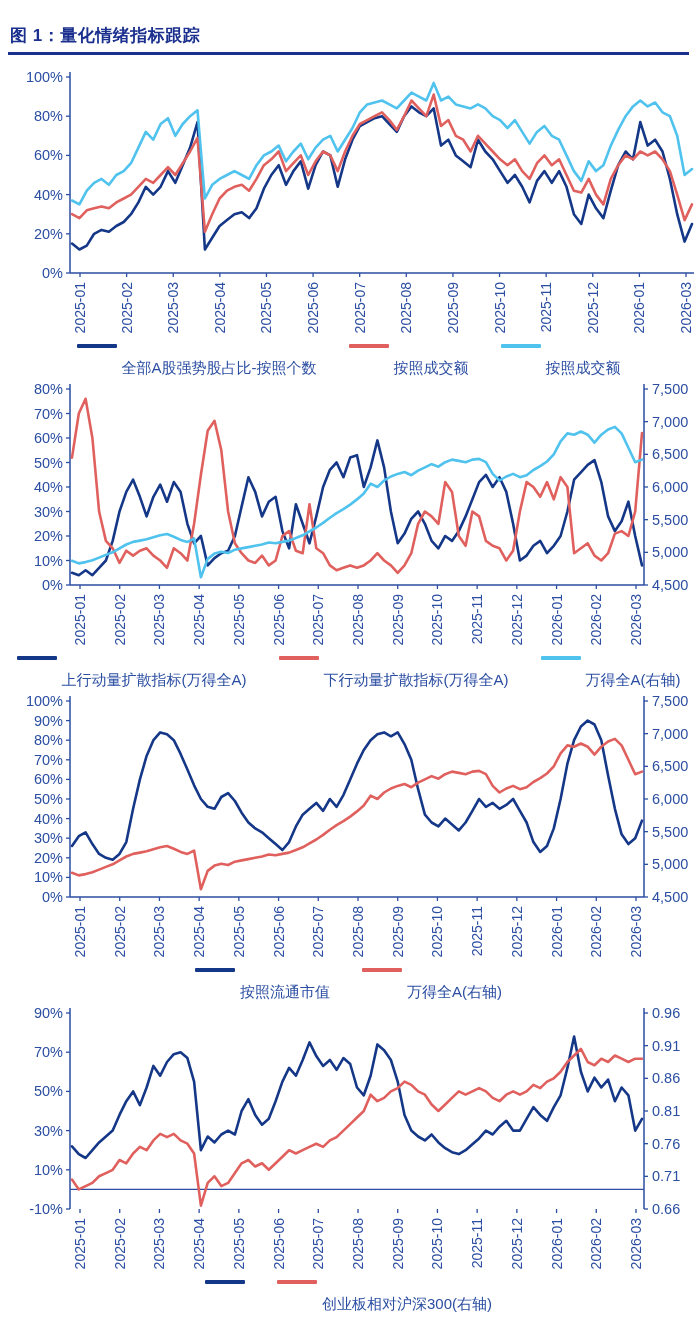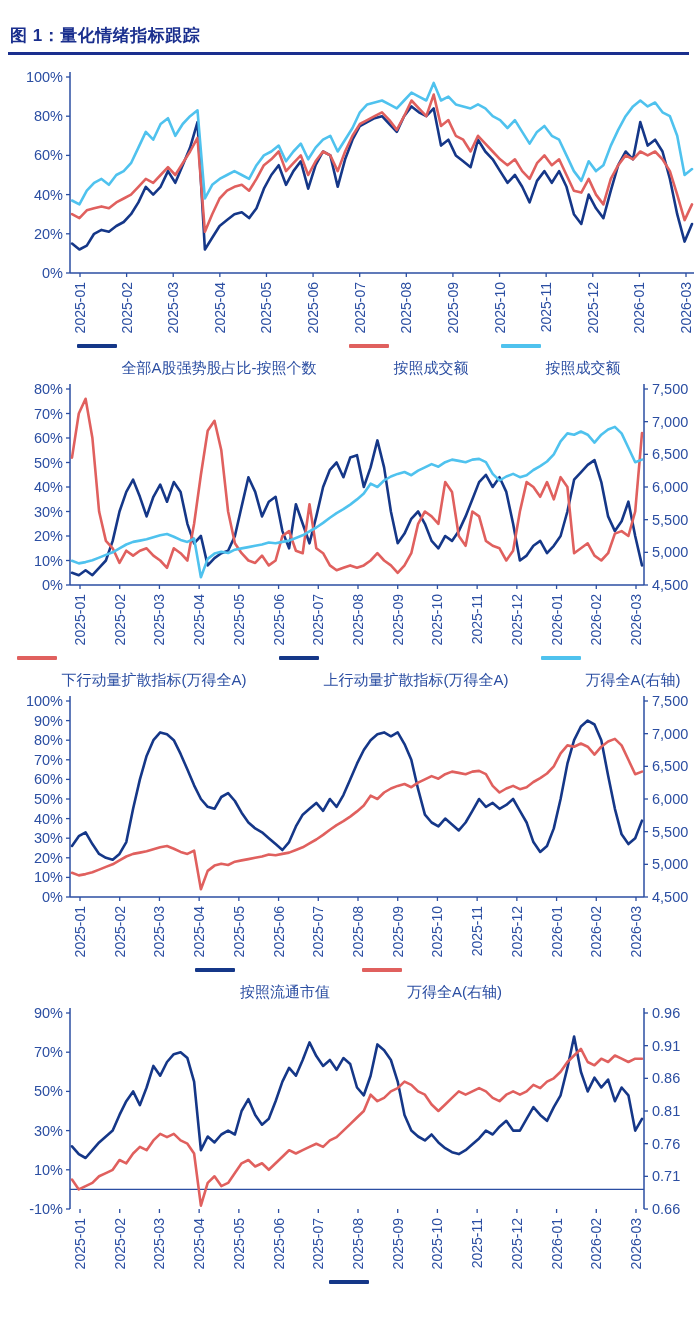--- a/index.html
+++ b/index.html
@@ -153,26 +153,26 @@
           <line x1="592.2857142857143" y1="208" x2="592.2857142857143" y2="212" stroke="#2b4ea2" stroke-width="1.3"></line>
           <text x="597.2857142857143" y="217" text-anchor="end" font-size="14" fill="#2b4ea2" transform="rotate(-90 597.2857142857143 217)">2026-02</text>
           <line x1="632" y1="208" x2="632" y2="212" stroke="#2b4ea2" stroke-width="1.3"></line>
           <text x="637" y="217" text-anchor="end" font-size="14" fill="#2b4ea2" transform="rotate(-90 637 217)">2026-03</text>
           <polyline points="68.0,195.8 74.8,198.2 81.6,193.3 88.4,198.2 95.1,190.8 101.9,183.5 108.7,163.9 115.5,134.5 122.3,114.9 129.1,102.7 135.9,119.8 142.6,139.4 149.4,119.8 156.2,107.6 163.0,124.7 169.8,105.1 176.6,114.9 183.4,146.8 190.1,166.3 196.9,159.0 203.7,188.4 210.5,181.1 217.3,176.2 224.1,173.7 230.9,159.0 237.6,129.6 244.4,100.2 251.2,114.9 258.0,139.4 264.8,124.7 271.6,119.8 278.4,154.1 285.1,171.3 291.9,127.2 298.7,146.8 305.5,166.3 312.3,139.4 319.1,110.0 325.9,92.8 332.6,85.5 339.4,100.2 346.2,80.6 353.0,78.2 359.8,110.0 366.6,90.4 373.4,63.4 380.1,90.4 386.9,134.5 393.7,166.3 400.5,156.6 407.3,141.8 414.1,134.5 420.9,146.8 427.6,163.9 434.4,171.3 441.2,159.0 448.0,163.9 454.8,154.1 461.6,139.4 468.4,122.3 475.1,105.1 481.9,97.8 488.7,110.0 495.5,100.2 502.3,114.9 509.1,146.8 515.9,183.5 522.6,178.6 529.4,168.8 536.2,163.9 543.0,176.2 549.8,168.8 556.6,159.0 563.4,134.5 570.1,102.7 576.9,95.3 583.7,87.9 590.5,83.1 597.3,105.1 604.1,139.4 610.9,154.1 617.6,144.3 624.4,124.7 631.2,159.0 638.0,188.4" fill="none" stroke="#153788" stroke-width="2.6" stroke-linejoin="round" stroke-linecap="round"></polyline>
           <polyline points="68.0,80.6 74.8,36.5 81.6,21.8 88.4,61.0 95.1,134.5 101.9,163.9 108.7,171.3 115.5,185.9 122.3,173.7 129.1,178.6 135.9,173.7 142.6,171.3 149.4,178.6 156.2,183.5 163.0,190.8 169.8,171.3 176.6,176.2 183.4,183.5 190.1,146.8 196.9,97.8 203.7,53.7 210.5,43.8 217.3,73.3 224.1,134.5 230.9,166.3 237.6,176.2 244.4,183.5 251.2,185.9 258.0,178.6 264.8,188.4 271.6,183.5 278.4,159.0 285.1,154.1 291.9,173.7 298.7,176.2 305.5,127.2 312.3,171.3 319.1,176.2 325.9,188.4 332.6,193.3 339.4,190.8 346.2,188.4 353.0,190.8 359.8,188.4 366.6,183.5 373.4,176.2 380.1,183.5 386.9,188.4 393.7,195.8 400.5,188.4 407.3,176.2 414.1,146.8 420.9,134.5 427.6,139.4 434.4,146.8 441.2,105.1 448.0,114.9 454.8,159.0 461.6,168.8 468.4,134.5 475.1,139.4 481.9,163.9 488.7,168.8 495.5,171.3 502.3,183.5 509.1,173.7 515.9,134.5 522.6,105.1 529.4,110.0 536.2,119.8 543.0,105.1 549.8,122.3 556.6,100.2 563.4,110.0 570.1,176.2 576.9,171.3 583.7,166.3 590.5,178.6 597.3,183.5 604.1,176.2 610.9,156.6 617.6,154.1 624.4,159.0 631.2,134.5 638.0,56.1" fill="none" stroke="#e0605e" stroke-width="2.6" stroke-linejoin="round" stroke-linecap="round"></polyline>
           <polyline points="68.0,183.8 74.8,186.4 81.6,185.1 88.4,183.2 95.1,180.6 101.9,177.9 108.7,175.3 115.5,171.4 122.3,167.5 129.1,164.9 135.9,163.6 142.6,162.3 149.4,160.3 156.2,158.3 163.0,157.0 169.8,159.7 176.6,162.9 183.4,164.9 190.1,161.6 196.9,200.2 203.7,181.9 210.5,176.6 217.3,174.7 224.1,176.0 230.9,172.7 237.6,171.4 244.4,170.1 251.2,168.8 258.0,167.5 264.8,165.5 271.6,166.2 278.4,164.9 285.1,163.6 291.9,161.0 298.7,158.3 305.5,154.4 312.3,150.5 319.1,145.9 325.9,140.7 332.6,136.1 339.4,132.2 346.2,127.6 353.0,122.4 359.8,116.5 366.6,106.7 373.4,110.0 380.1,103.5 386.9,99.5 393.7,96.9 400.5,95.0 407.3,98.2 414.1,93.7 420.9,90.4 427.6,87.1 434.4,89.7 441.2,85.2 448.0,82.6 454.8,83.9 461.6,85.2 468.4,82.6 475.1,81.9 481.9,85.2 488.7,96.9 495.5,103.5 502.3,99.5 509.1,96.9 515.9,100.2 522.6,98.2 529.4,93.0 536.2,89.1 543.0,84.5 549.8,77.3 556.6,64.3 563.4,56.4 570.1,57.7 576.9,54.5 583.7,57.7 590.5,65.6 597.3,57.7 604.1,52.5 610.9,49.9 617.6,56.4 624.4,70.8 631.2,85.2 638.0,82.6" fill="none" stroke="#4fc2ee" stroke-width="2.6" stroke-linejoin="round" stroke-linecap="round"></polyline>
         </svg></div>
     <div class="legend">
         <div class="legend-item">
+          <span class="legend-swatch" style="background: rgb(21, 55, 136);"></span>
+          <span class="legend-label">上行动量扩散指标(万得全A)</span>
+        </div>
+        <div class="legend-item">
           <span class="legend-swatch" style="background: rgb(224, 96, 94);"></span>
           <span class="legend-label">下行动量扩散指标(万得全A)</span>
-        </div>
-        <div class="legend-item">
-          <span class="legend-swatch" style="background: rgb(21, 55, 136);"></span>
-          <span class="legend-label">上行动量扩散指标(万得全A)</span>
         </div>
         <div class="legend-item">
           <span class="legend-swatch" style="background: rgb(79, 194, 238);"></span>
           <span class="legend-label">万得全A(右轴)</span>
         </div>
       </div>
   </section>
 
   <section class="chart-block">
     <div class="canvas"><svg viewBox="0 0 697 268" width="697" height="268">
@@ -321,15 +321,19 @@
           <text x="597.2857142857143" y="217" text-anchor="end" font-size="14" fill="#2b4ea2" transform="rotate(-90 597.2857142857143 217)">2026-02</text>
           <line x1="632" y1="208" x2="632" y2="212" stroke="#2b4ea2" stroke-width="1.3"></line>
           <text x="637" y="217" text-anchor="end" font-size="14" fill="#2b4ea2" transform="rotate(-90 637 217)">2026-03</text>
           <polyline points="68.0,145.3 74.8,153.1 81.6,157.0 88.4,149.2 95.1,141.4 101.9,135.5 108.7,129.6 115.5,113.9 122.3,100.2 129.1,90.4 135.9,104.1 142.6,86.5 149.4,64.9 156.2,74.7 163.0,61.0 169.8,53.2 176.6,51.2 183.4,57.1 190.1,80.6 196.9,149.2 203.7,135.5 210.5,141.4 217.3,133.5 224.1,129.6 230.9,133.5 237.6,110.0 244.4,98.2 251.2,113.9 258.0,123.7 264.8,117.8 271.6,100.2 278.4,80.6 285.1,66.9 291.9,74.7 298.7,59.0 305.5,41.4 312.3,55.1 319.1,64.9 325.9,59.0 332.6,68.8 339.4,57.1 346.2,63.0 353.0,86.5 359.8,94.3 366.6,74.7 373.4,43.4 380.1,49.2 386.9,59.0 393.7,80.6 400.5,113.9 407.3,129.6 414.1,135.5 420.9,139.4 427.6,133.5 434.4,141.4 441.2,147.2 448.0,151.2 454.8,153.1 461.6,149.2 468.4,143.3 475.1,137.4 481.9,129.6 488.7,133.5 495.5,125.7 502.3,119.8 509.1,129.6 515.9,129.6 522.6,117.8 529.4,106.1 536.2,113.9 543.0,119.8 549.8,106.1 556.6,94.3 563.4,66.9 570.1,35.5 576.9,70.8 583.7,90.4 590.5,76.7 597.3,86.5 604.1,78.6 610.9,100.2 617.6,86.5 624.4,94.3 631.2,129.6 638.0,117.8" fill="none" stroke="#153788" stroke-width="2.6" stroke-linejoin="round" stroke-linecap="round"></polyline>
           <polyline points="68.0,178.6 74.8,188.4 81.6,185.1 88.4,181.9 95.1,175.3 101.9,172.1 108.7,168.8 115.5,159.0 122.3,162.3 129.1,152.5 135.9,145.9 142.6,149.2 149.4,139.4 156.2,132.9 163.0,136.1 169.8,132.9 176.6,139.4 183.4,142.7 190.1,152.5 196.9,204.7 203.7,181.9 210.5,175.3 217.3,185.1 224.1,181.9 230.9,172.1 237.6,162.3 244.4,159.0 251.2,165.5 258.0,162.3 264.8,168.8 271.6,162.3 278.4,155.7 285.1,149.2 291.9,152.5 298.7,149.2 305.5,145.9 312.3,142.7 319.1,145.9 325.9,139.4 332.6,136.1 339.4,129.6 346.2,123.1 353.0,116.5 359.8,110.0 366.6,93.7 373.4,100.2 380.1,96.9 386.9,90.4 393.7,87.1 400.5,80.6 407.3,83.9 414.1,90.4 420.9,93.7 427.6,103.5 434.4,110.0 441.2,103.5 448.0,96.9 454.8,90.4 461.6,93.7 468.4,90.4 475.1,87.1 481.9,90.4 488.7,96.9 495.5,100.2 502.3,93.7 509.1,90.4 515.9,93.7 522.6,90.4 529.4,83.9 536.2,87.1 543.0,80.6 549.8,77.3 556.6,70.8 563.4,61.0 570.1,54.5 576.9,47.9 583.7,61.0 590.5,64.3 597.3,57.7 604.1,61.0 610.9,54.5 617.6,57.7 624.4,61.0 631.2,57.7 638.0,57.7" fill="none" stroke="#e0605e" stroke-width="2.6" stroke-linejoin="round" stroke-linecap="round"></polyline>
         </svg></div>
     <div class="legend">
         <div class="legend-item">
           <span class="legend-swatch" style="background: rgb(21, 55, 136);"></span>
         </div>
+        <div class="legend-item">
+          <span class="legend-swatch" style="background: rgb(224, 96, 94);"></span>
+          <span class="legend-label">创业板相对沪深300(右轴)</span>
+        </div>
       </div>
   </section>
 </div>
 
 </body></html>

